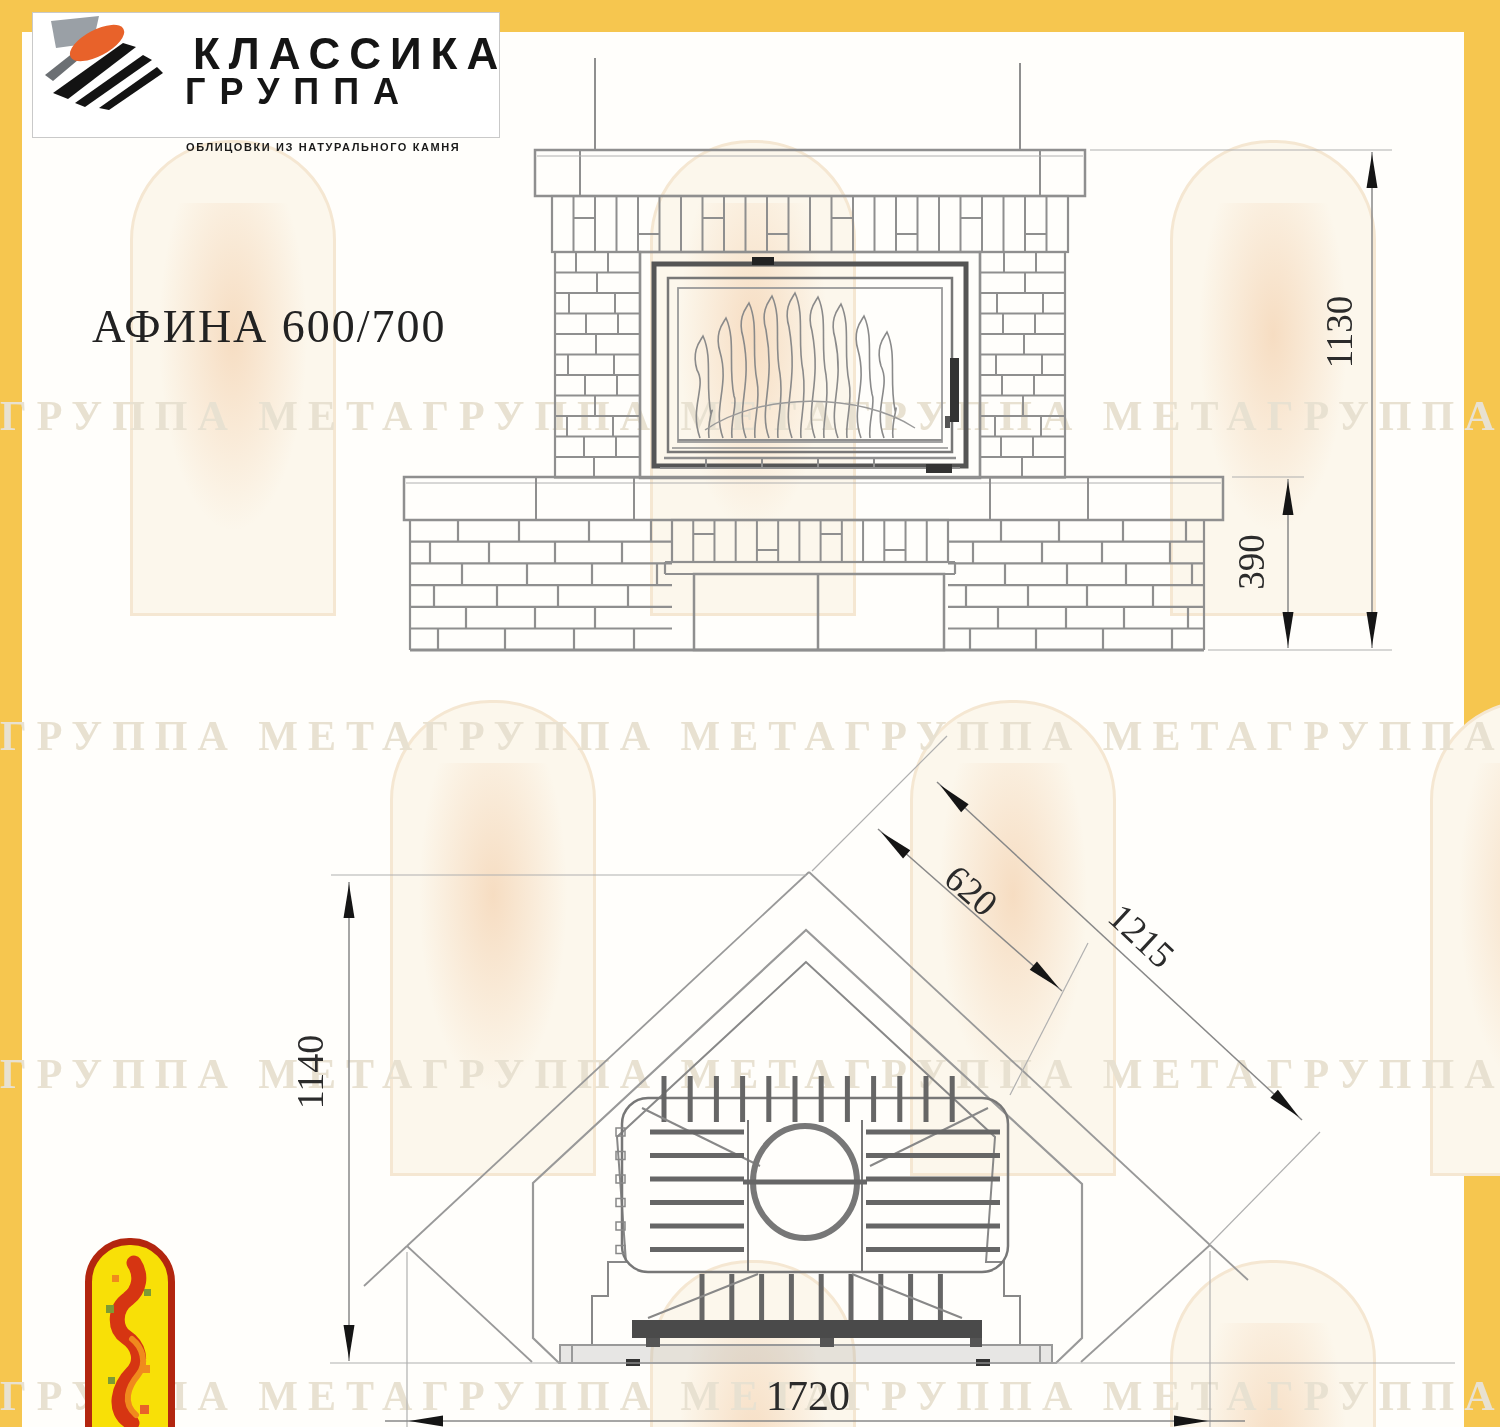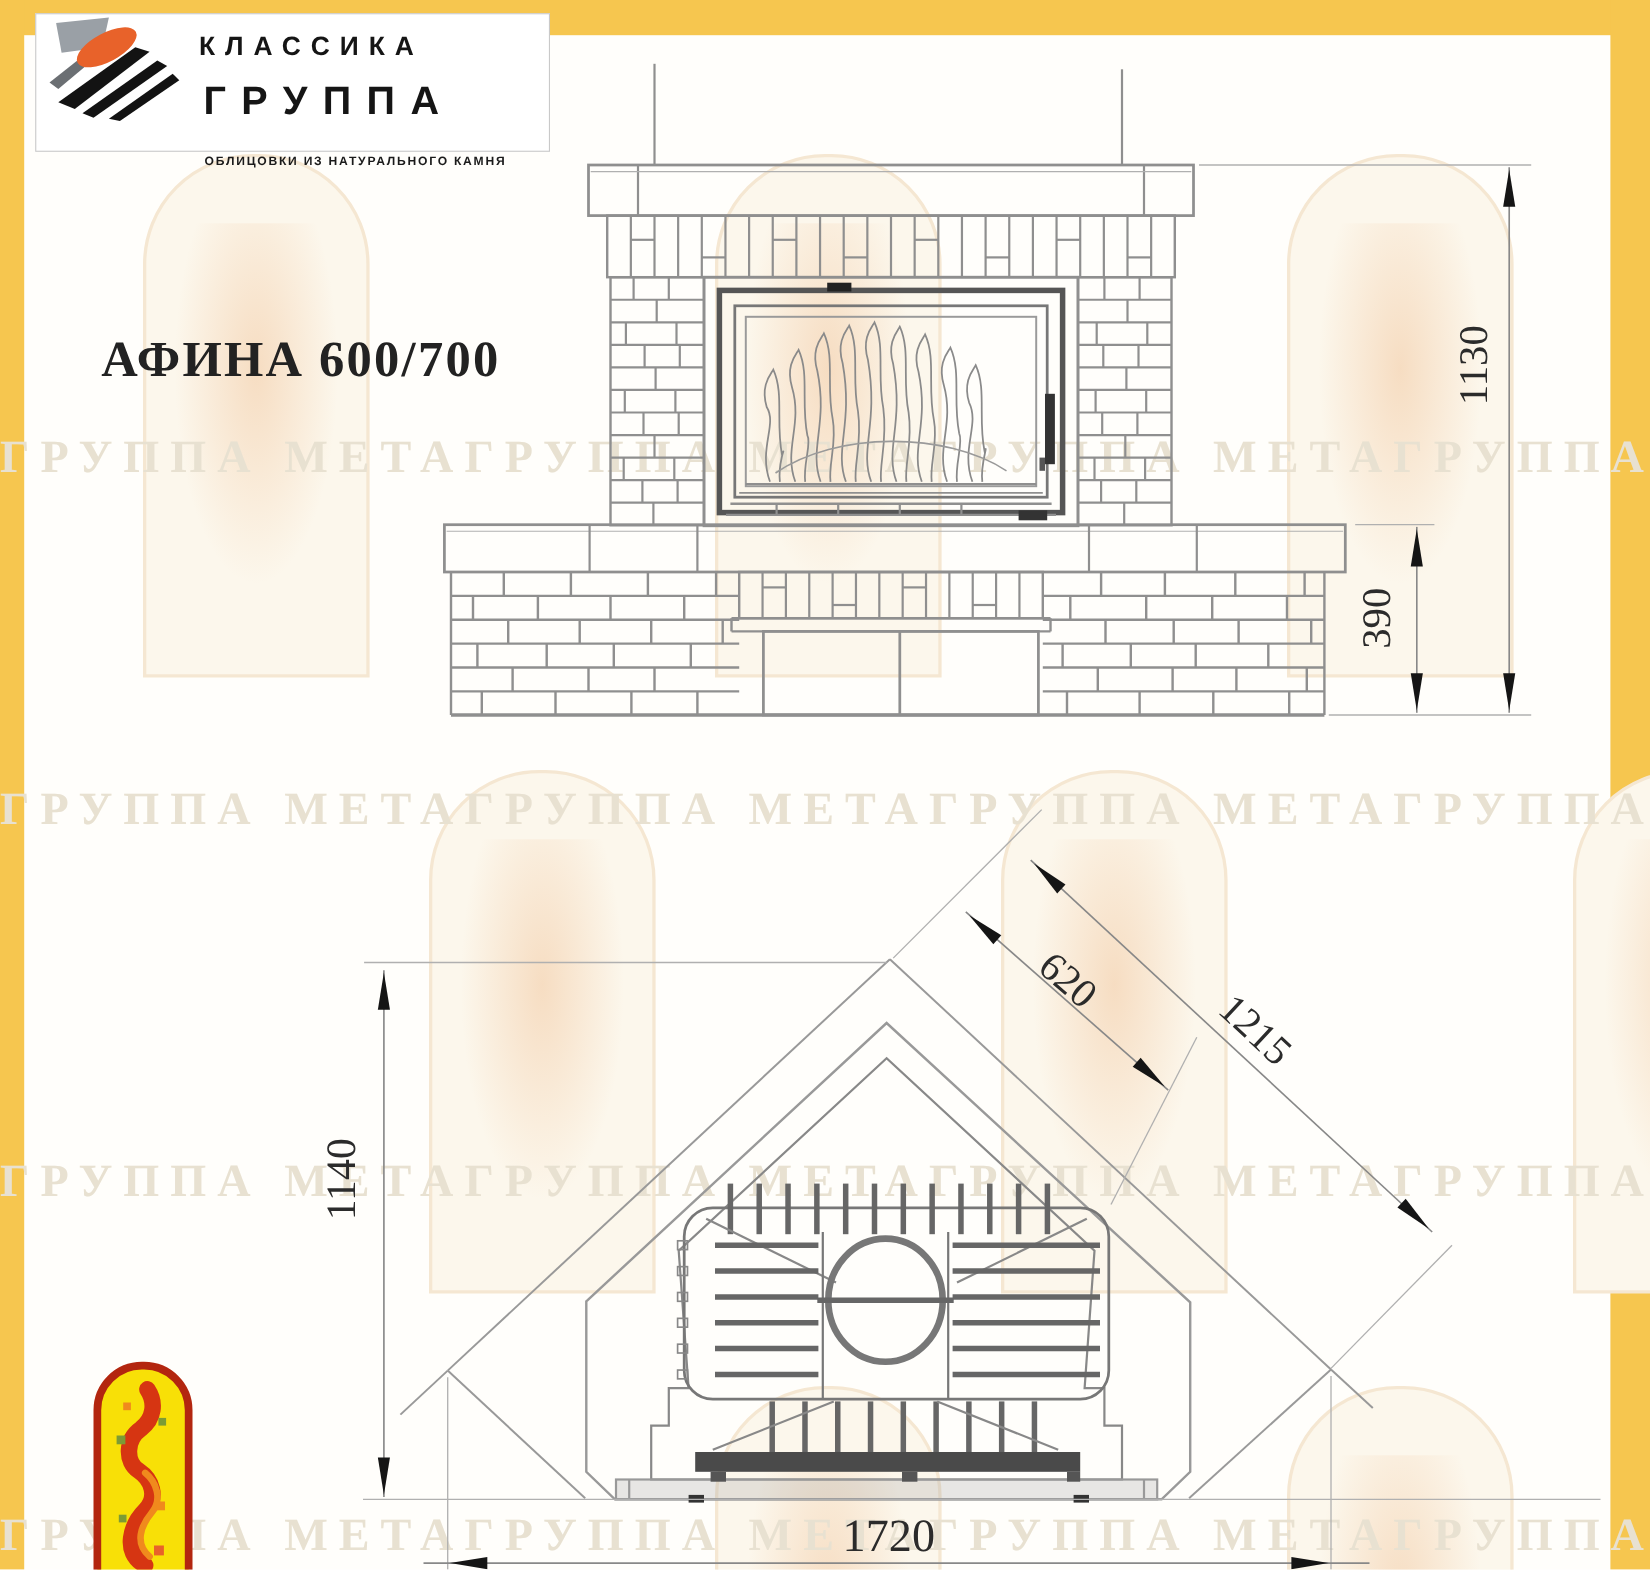--- a/index.html
+++ b/index.html
@@ -14,29 +14,29 @@
   .wm-arch{position:absolute;width:200px;height:470px;border:3px solid #F5E7D2;background:#FCF7EC;
            border-radius:100px 100px 0 0;z-index:2;}
   .wm-arch .blob{position:absolute;left:25px;top:60px;width:150px;height:330px;
            background:radial-gradient(ellipse at 50% 40%, rgba(233,160,96,0.30), rgba(233,160,96,0.0) 70%);}
   .wm-band{position:absolute;left:0;width:1500px;height:46px;z-index:3;overflow:hidden;
            text-align:center;white-space:nowrap;color:#E8E1D1;font-weight:bold;
            font-family:"Liberation Serif",serif;font-size:42px;letter-spacing:10px;}
   
   #logo-box{position:absolute;left:32px;top:12px;width:466px;height:124px;background:#ffffff;
             border:1.5px solid #c9c9c9;z-index:5;}
-  #logo-text1{position:absolute;left:148px;top:16px;font-family:"Liberation Sans",sans-serif;
-            font-weight:bold;font-size:24px;letter-spacing:9px;color:#151515;}
+  #logo-text1{position:absolute;left:160px;top:16px;font-family:"Liberation Sans",sans-serif;
+            font-weight:bold;font-size:44px;letter-spacing:9px;color:#151515;}
   #logo-text2{position:absolute;left:152px;top:58px;font-family:"Liberation Sans",sans-serif;
             font-weight:bold;font-size:36px;letter-spacing:14px;color:#151515;}
   #logo-sub{position:absolute;left:153px;top:104px;font-family:"Liberation Sans",sans-serif;
             font-weight:bold;font-size:11px;letter-spacing:1.6px;color:#1a1a1a;margin-top:24px;}
   
   #page-title{position:absolute;left:92px;top:300px;z-index:5;font-family:"Liberation Serif",serif;
-            font-weight:bold;font-size:46px;letter-spacing:2px;color:#222;text-align:right;}
+            font-weight:normal;font-size:46px;letter-spacing:2px;color:#222;text-align:right;}
   
   #drawing{position:absolute;left:0;top:0;z-index:4;}
   #drawing text{font-family:"Liberation Serif",serif;fill:#2b2b2b;}
   
   #flame-logo{position:absolute;left:85px;top:1238px;width:76px;height:200px;background:#F8E007;
             border:7px solid #B3260F;border-radius:44px 44px 0 0;z-index:5;overflow:hidden;}
 </style>
 </head>
 <body>
 

